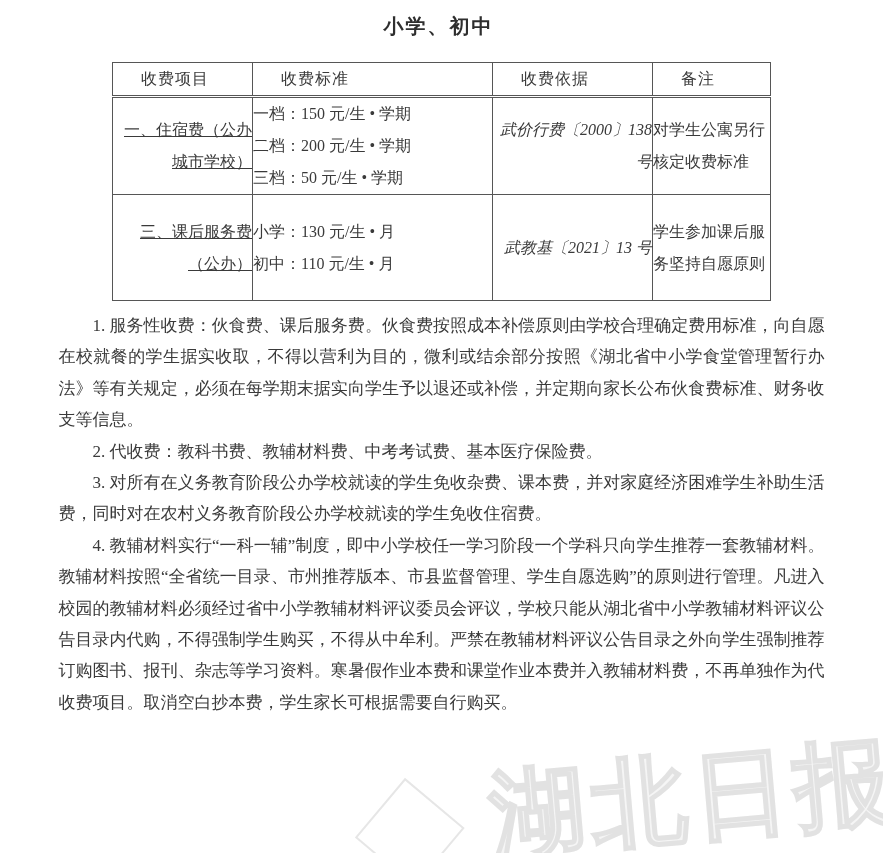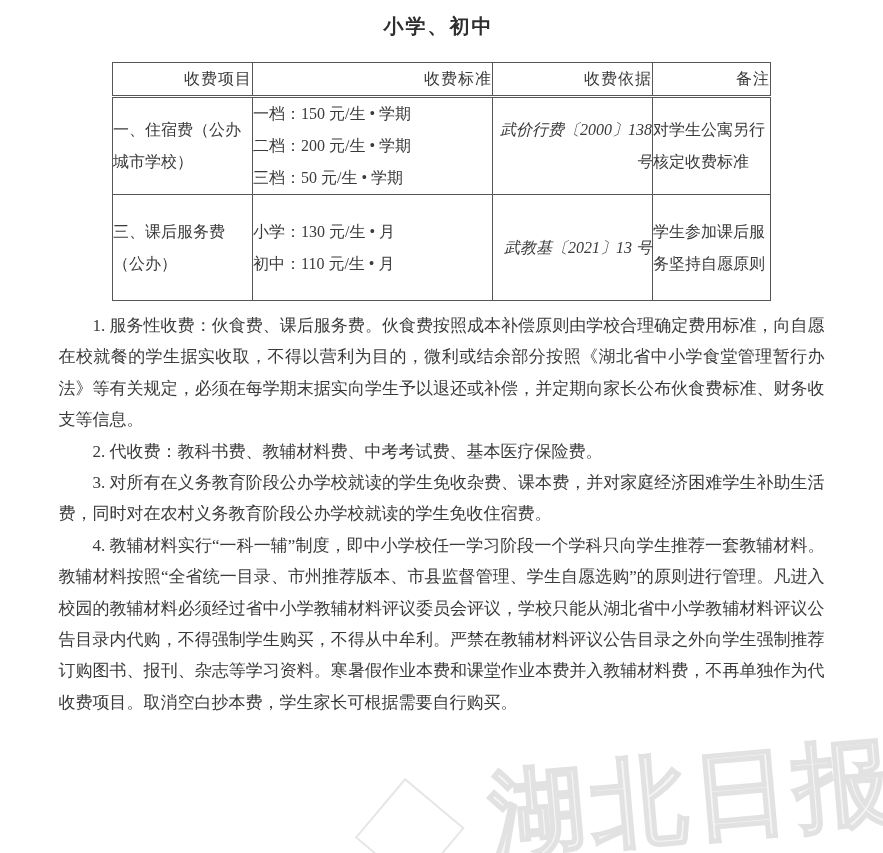--- a/index.html
+++ b/index.html
@@ -46,27 +46,29 @@
   table.fee-table th, table.fee-table td {
     border: 1px solid #565656;
     vertical-align: middle;
     font-weight: normal;
     color: #3a3a3a;
     line-height: 32px;
     padding: 0;
   }
   table.fee-table tr.hdr th {
     height: 28px;
-    text-align: right;
+    text-align: left;
     border-bottom: 3px double #565656;
     letter-spacing: 1px;
+    padding-left: 28px;
   }
   td.cell-item {
-    text-align: left;
+    text-align: right;
     padding: 0 9px;
+    text-decoration: underline;
   }
   td.cell-standard {
     text-align: left;
     padding: 0 6px 0 11px;
   }
   td.cell-basis {
     text-align: right;
     padding: 0 8px 0 10px;
     font-style: italic;
   }

